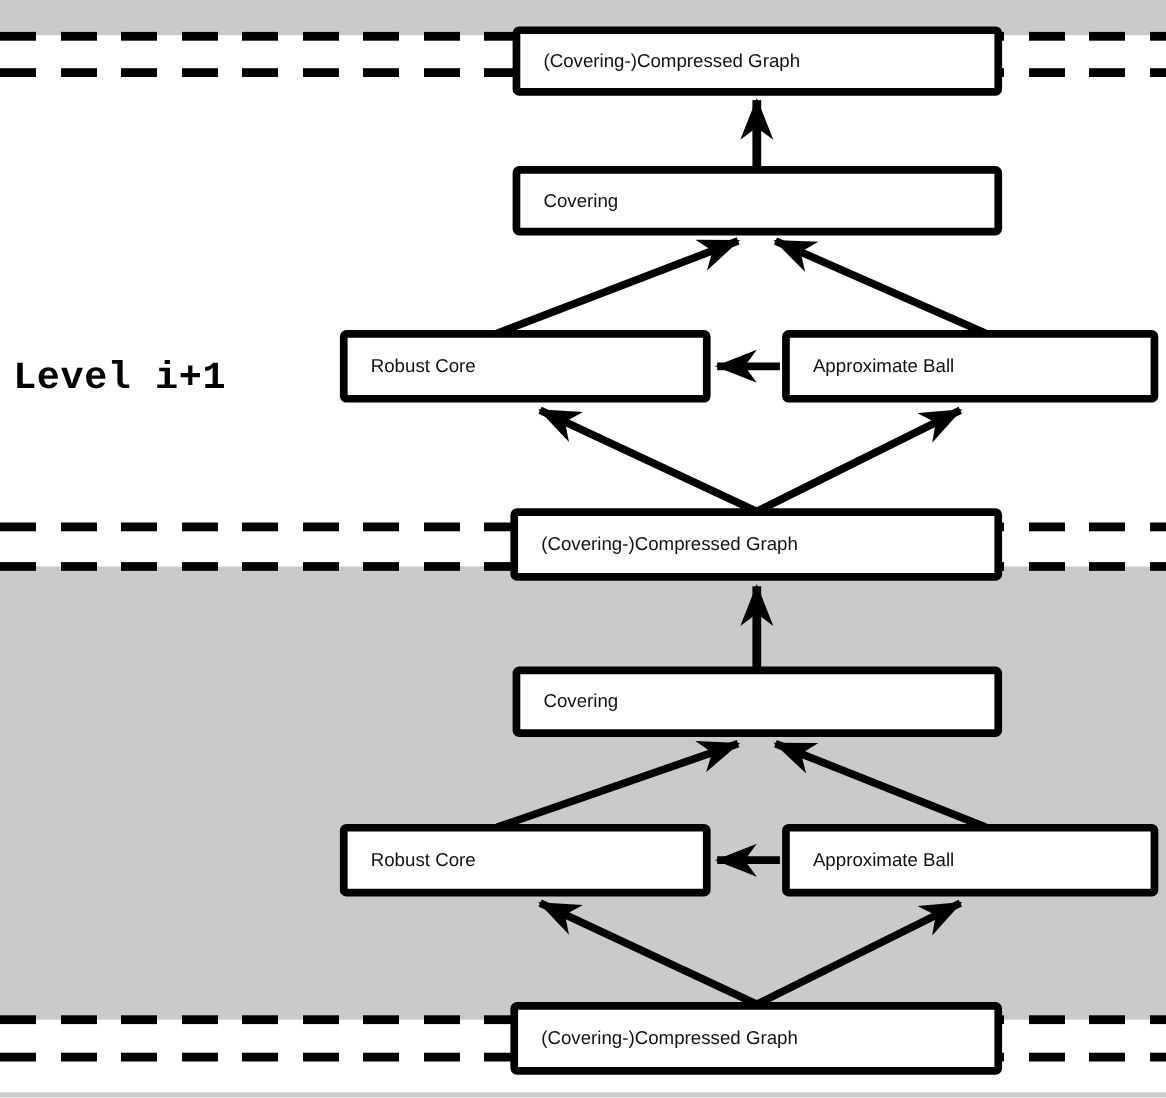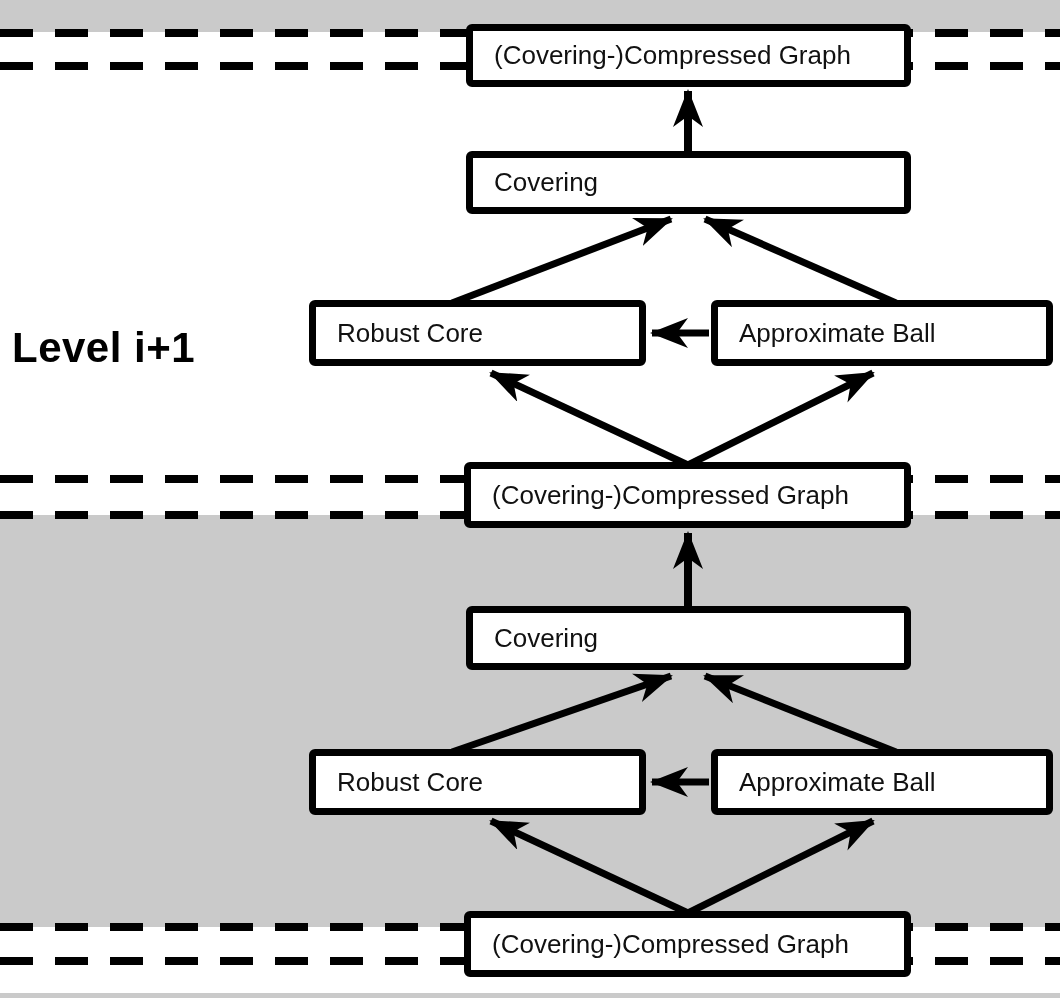--- a/index.html
+++ b/index.html
@@ -34,40 +34,41 @@
 
   .node {
     position: absolute;
     box-sizing: border-box;
     background: #ffffff;
     border: 7px solid #000000;
     border-radius: 6px;
     display: flex;
     align-items: center;
     padding-left: 21px;
-    font-size: 26px;
+    font-size: 17px;
     color: #111111;
     white-space: nowrap;
   }
   #box-cg-top       { left: 466px; top: 24px;  width: 445px; height: 63px; }
   #box-covering-i1  { left: 466px; top: 151px; width: 445px; height: 63px; }
   #box-rc-i1        { left: 309px; top: 300px; width: 337px; height: 66px; }
   #box-ab-i1        { left: 711px; top: 300px; width: 342px; height: 66px; }
   #box-cg-mid       { left: 464px; top: 462px; width: 447px; height: 66px; }
   #box-covering-i   { left: 466px; top: 606px; width: 445px; height: 64px; }
   #box-rc-i         { left: 309px; top: 749px; width: 337px; height: 66px; }
   #box-ab-i         { left: 711px; top: 749px; width: 342px; height: 66px; }
   #box-cg-bot       { left: 464px; top: 911px; width: 447px; height: 66px; }
 
   .level-label {
     position: absolute;
     font-weight: bold;
-    font-size: 42px;
+    font-size: 35px;
     color: #000000;
     letter-spacing: 0.5px;
+    font-family: Liberation Mono, monospace;
   }
   #label-level-i1 { left: 12px; top: 324px; }
   #label-level-i  { left: 14px; top: 773px; }
 </style>
 </head>
 <body>
 
 <div class="stage">
 
   <div class="gray-band" id="band-top"></div>

